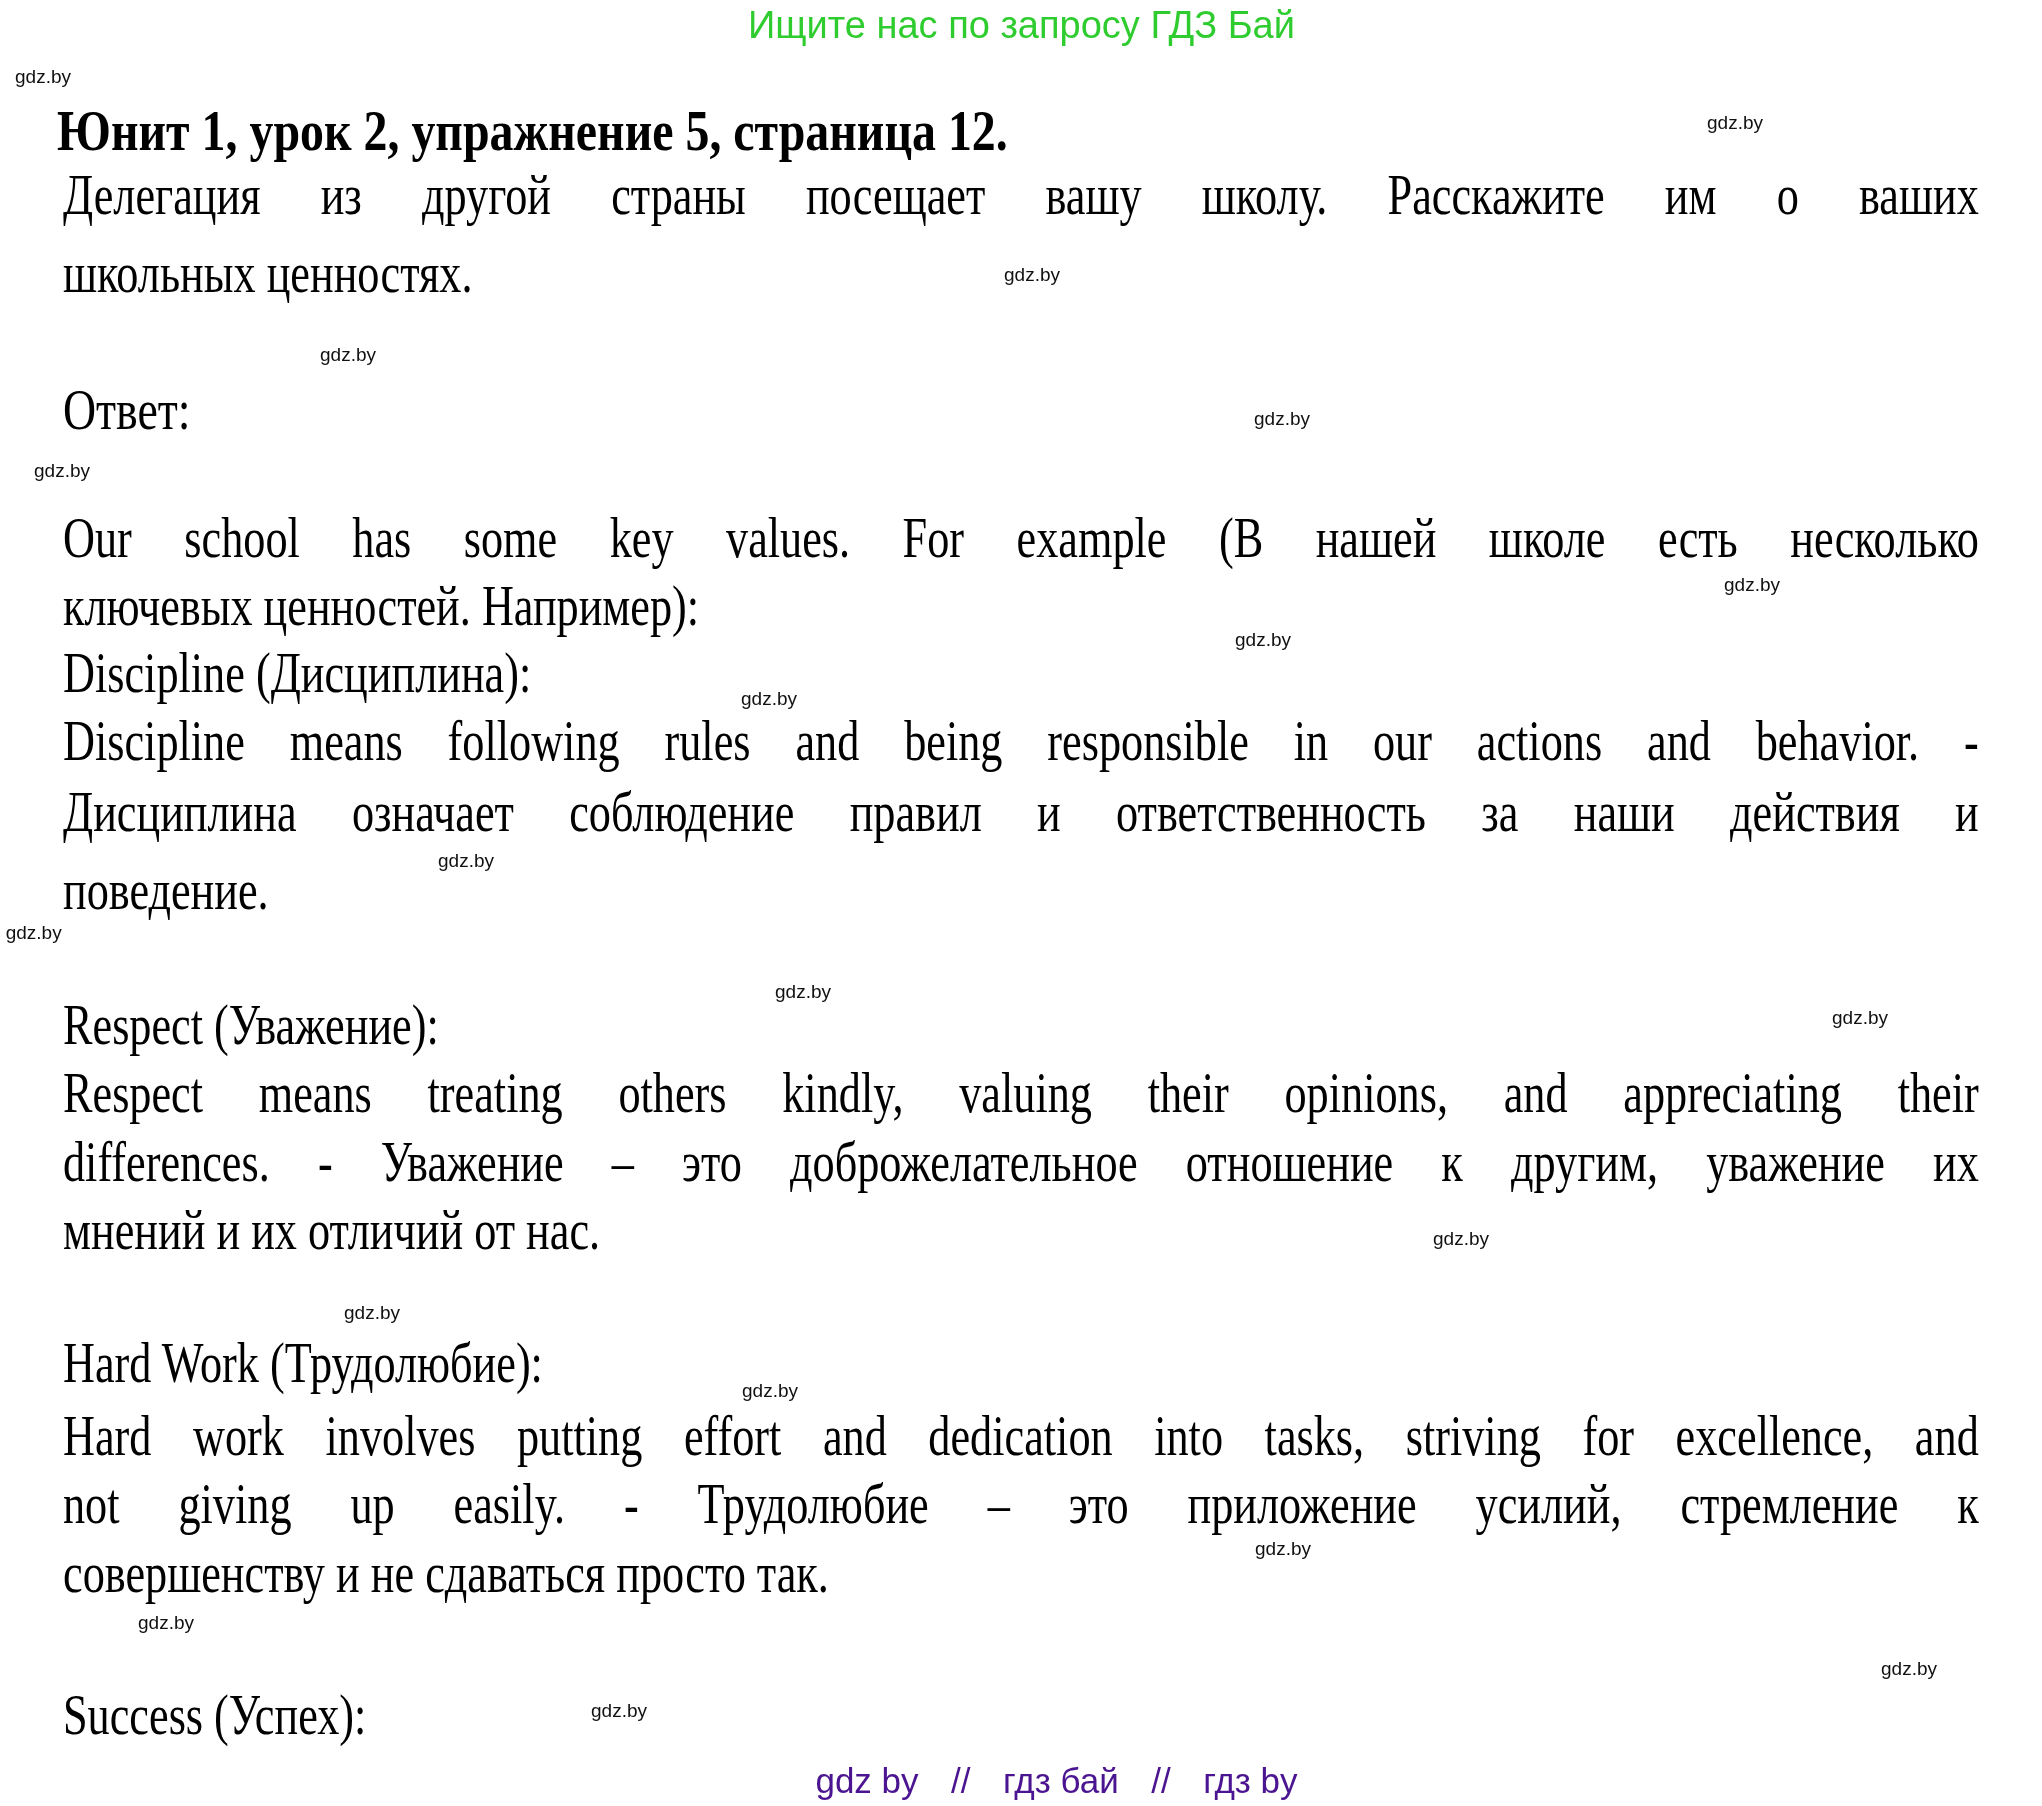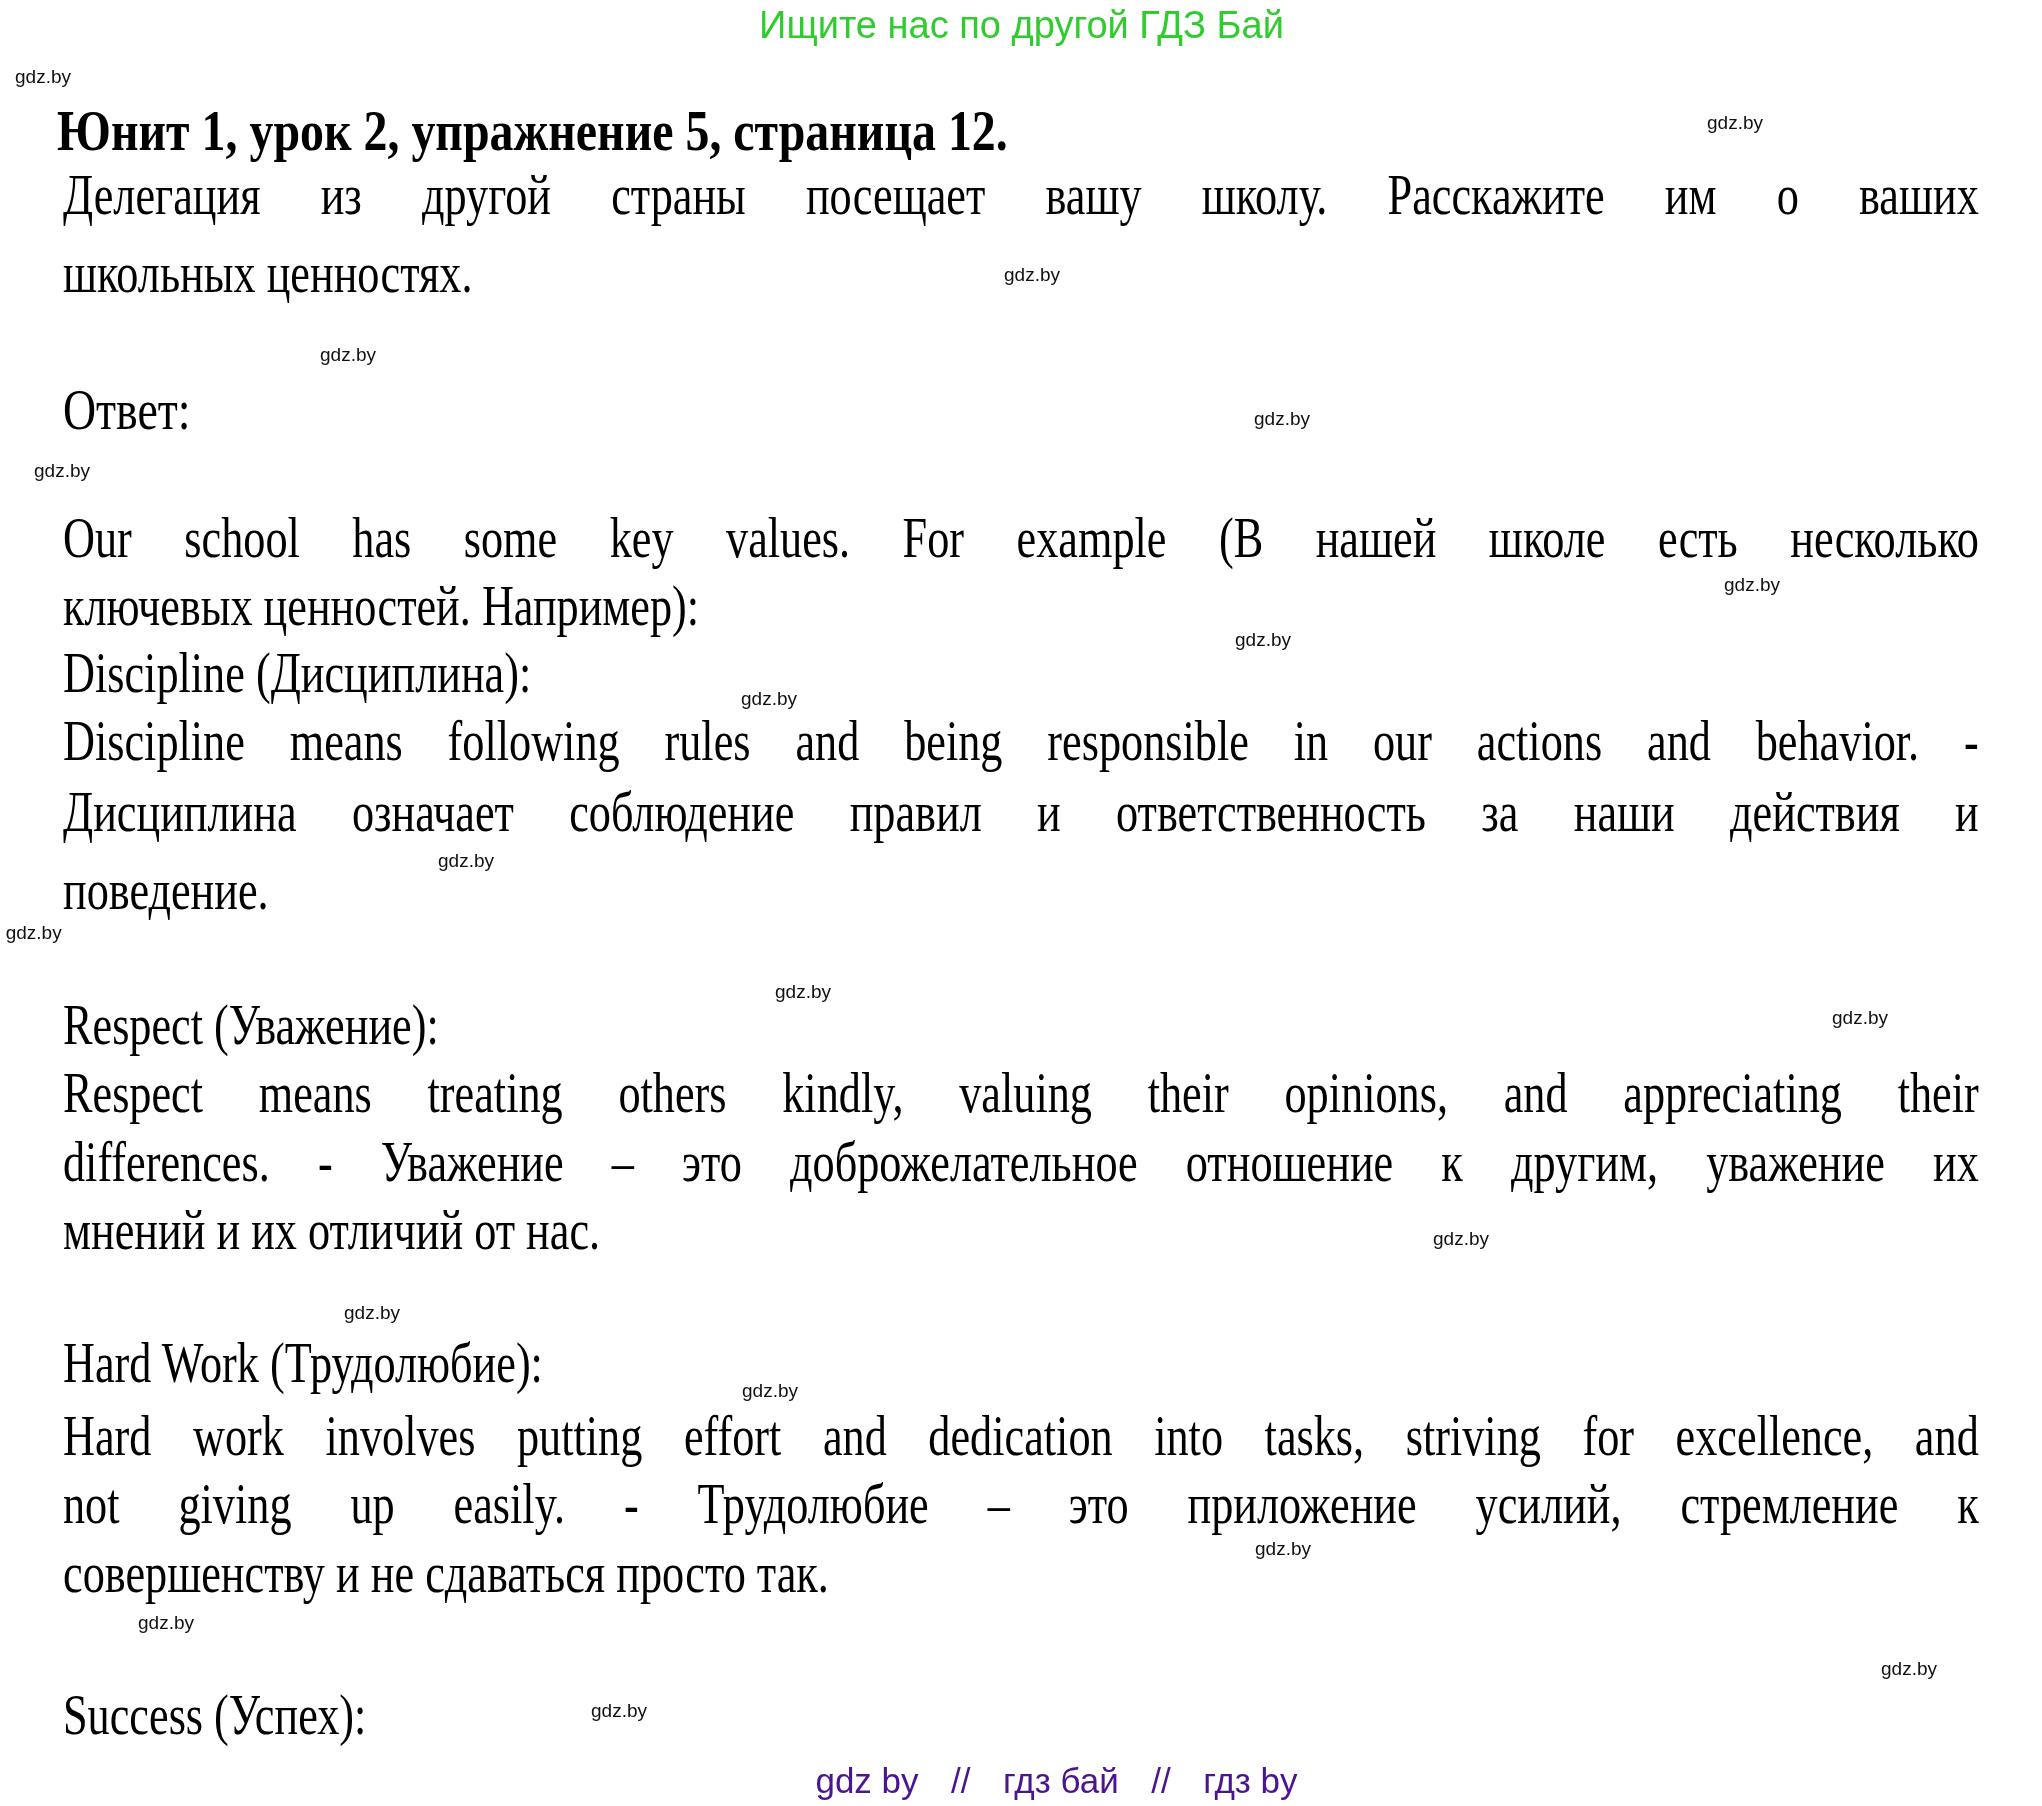--- a/index.html
+++ b/index.html
@@ -41,21 +41,21 @@
     text-align:center;
     font-family:"Liberation Sans", sans-serif;
     font-size:35px; font-weight:500;padding-left:35px;
   }
   .footer span { display:inline-block; margin:0 11.4px; }
 </style>
 </head>
 <body>
 
 <div class="page">
-  <div class="promo" style="color: rgb(46, 204, 46);">Ищите нас по другой ГДЗ Бай</div>
+  <div class="promo" style="color: rgb(46, 204, 46);">Ищите нас по запросу ГДЗ Бай</div>
   <div>
       <div class="line title" style="top: 100px;">Юнит 1, урок 2, упражнение 5, страница 12.</div>
       <div class="line justify" style="top: 165px;">Делегация из другой страны посещает вашу школу. Расскажите им о ваших</div>
       <div class="line left" style="top: 243px;">школьных ценностях.</div>
       <div class="line answer" style="top: 379px;">Ответ:</div>
       <div class="line justify" style="top: 508px;">Our school has some key values. For example (В нашей школе есть несколько</div>
       <div class="line left" style="top: 576px;">ключевых ценностей. Например):</div>
       <div class="line left" style="top: 643px;">Discipline (Дисциплина):</div>
       <div class="line justify" style="top: 711px;">Discipline means following rules and being responsible in our actions and behavior. -</div>
       <div class="line justify" style="top: 782px;">Дисциплина означает соблюдение правил и ответственность за наши действия и</div>

